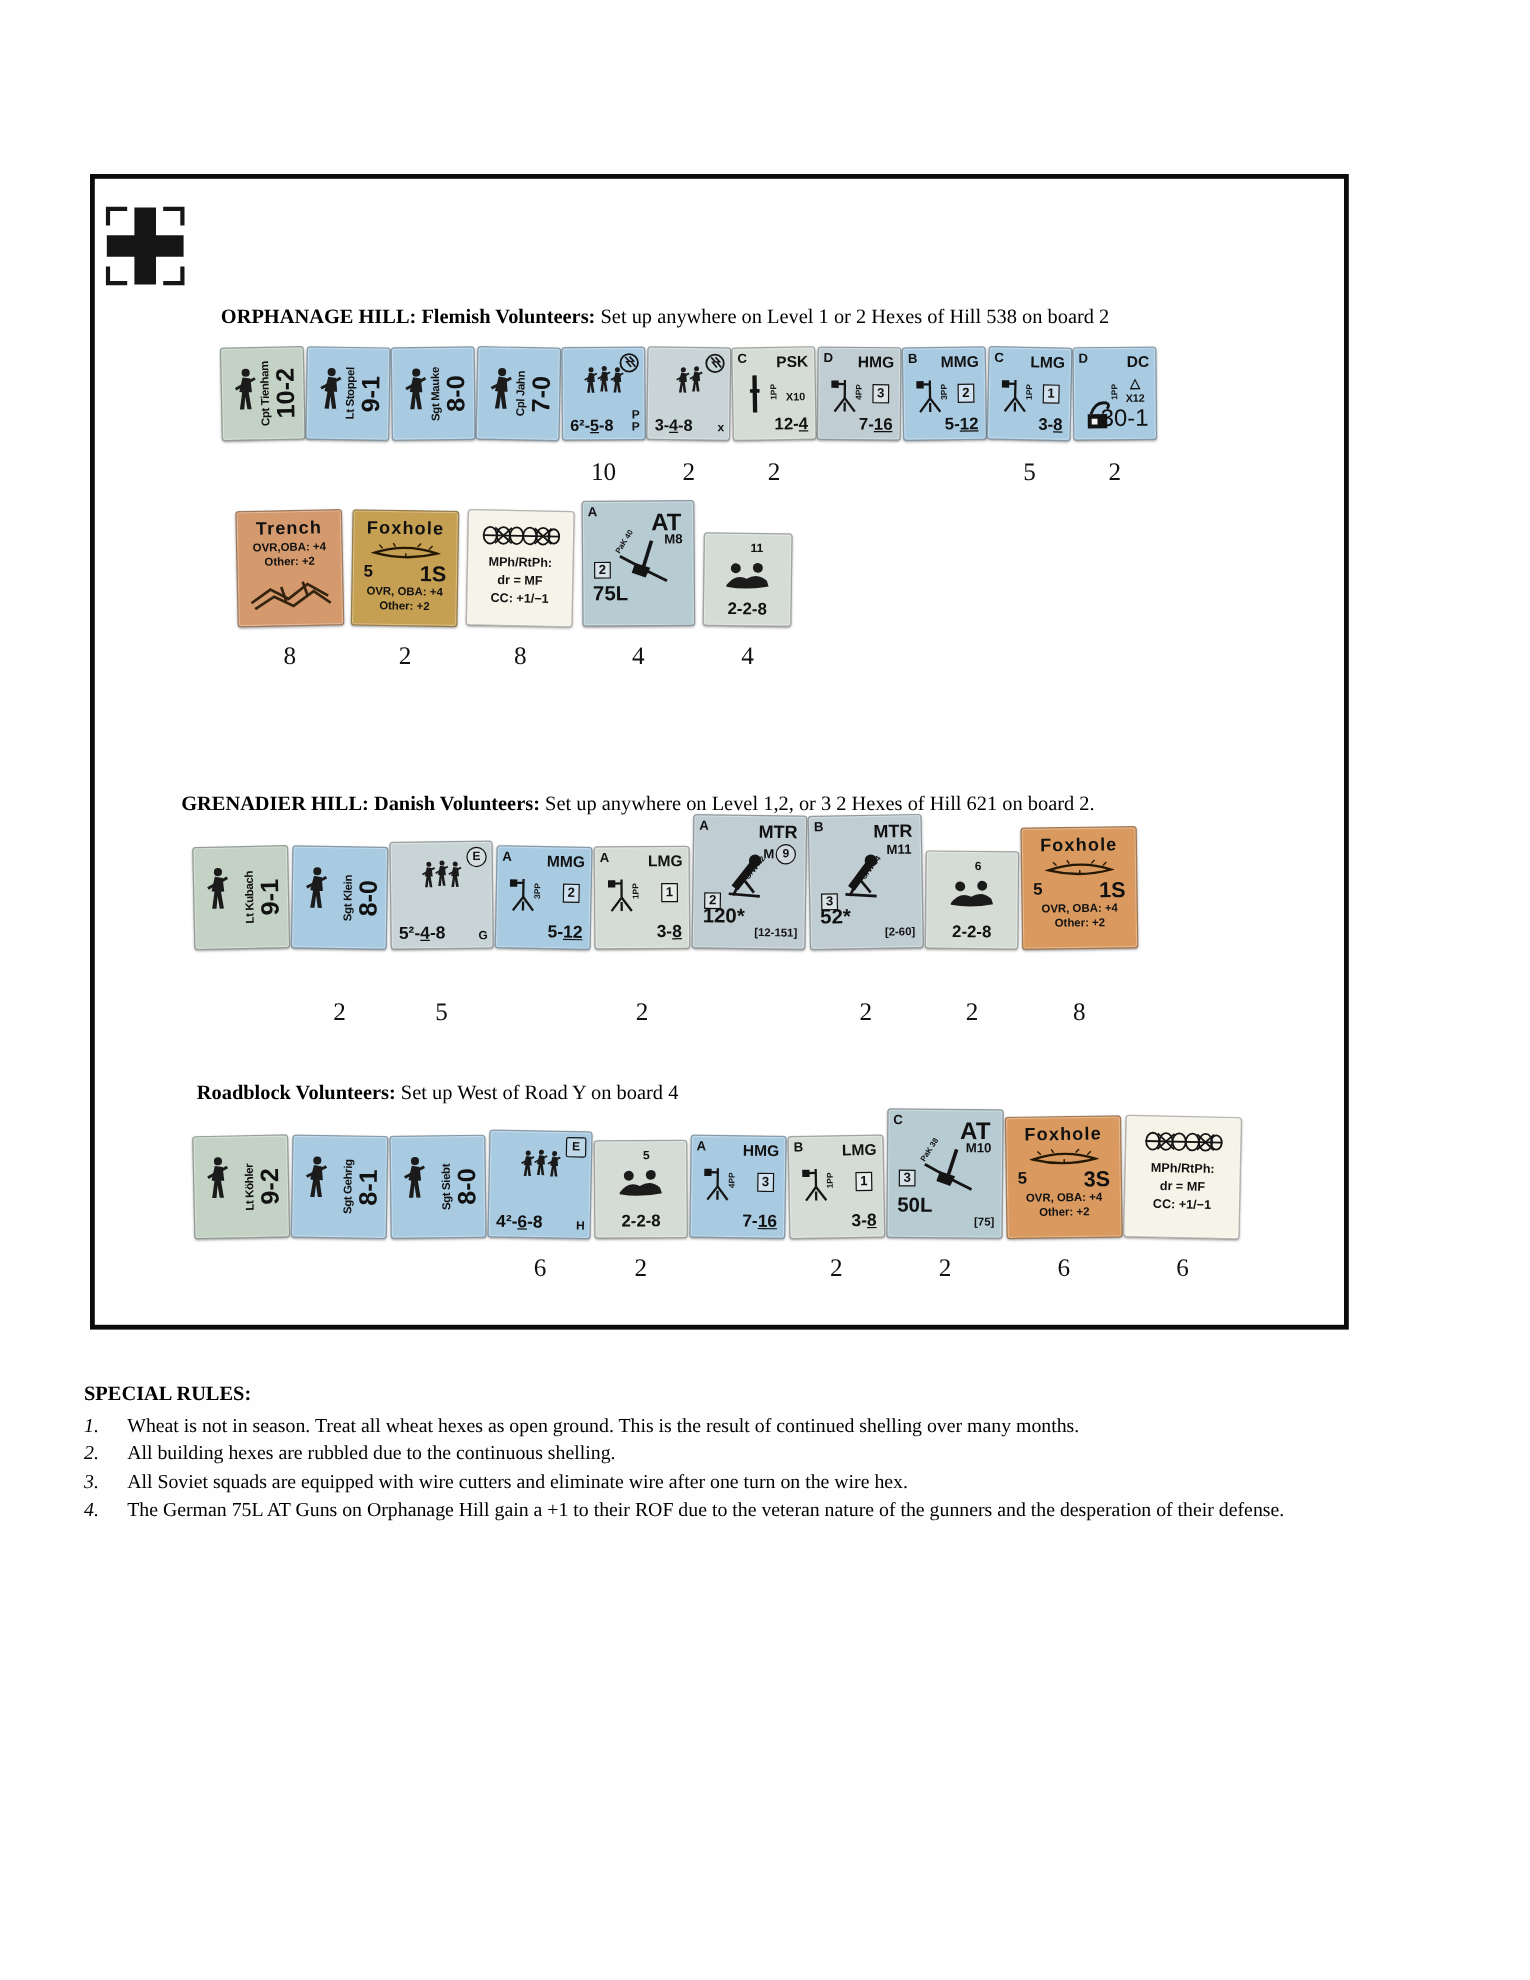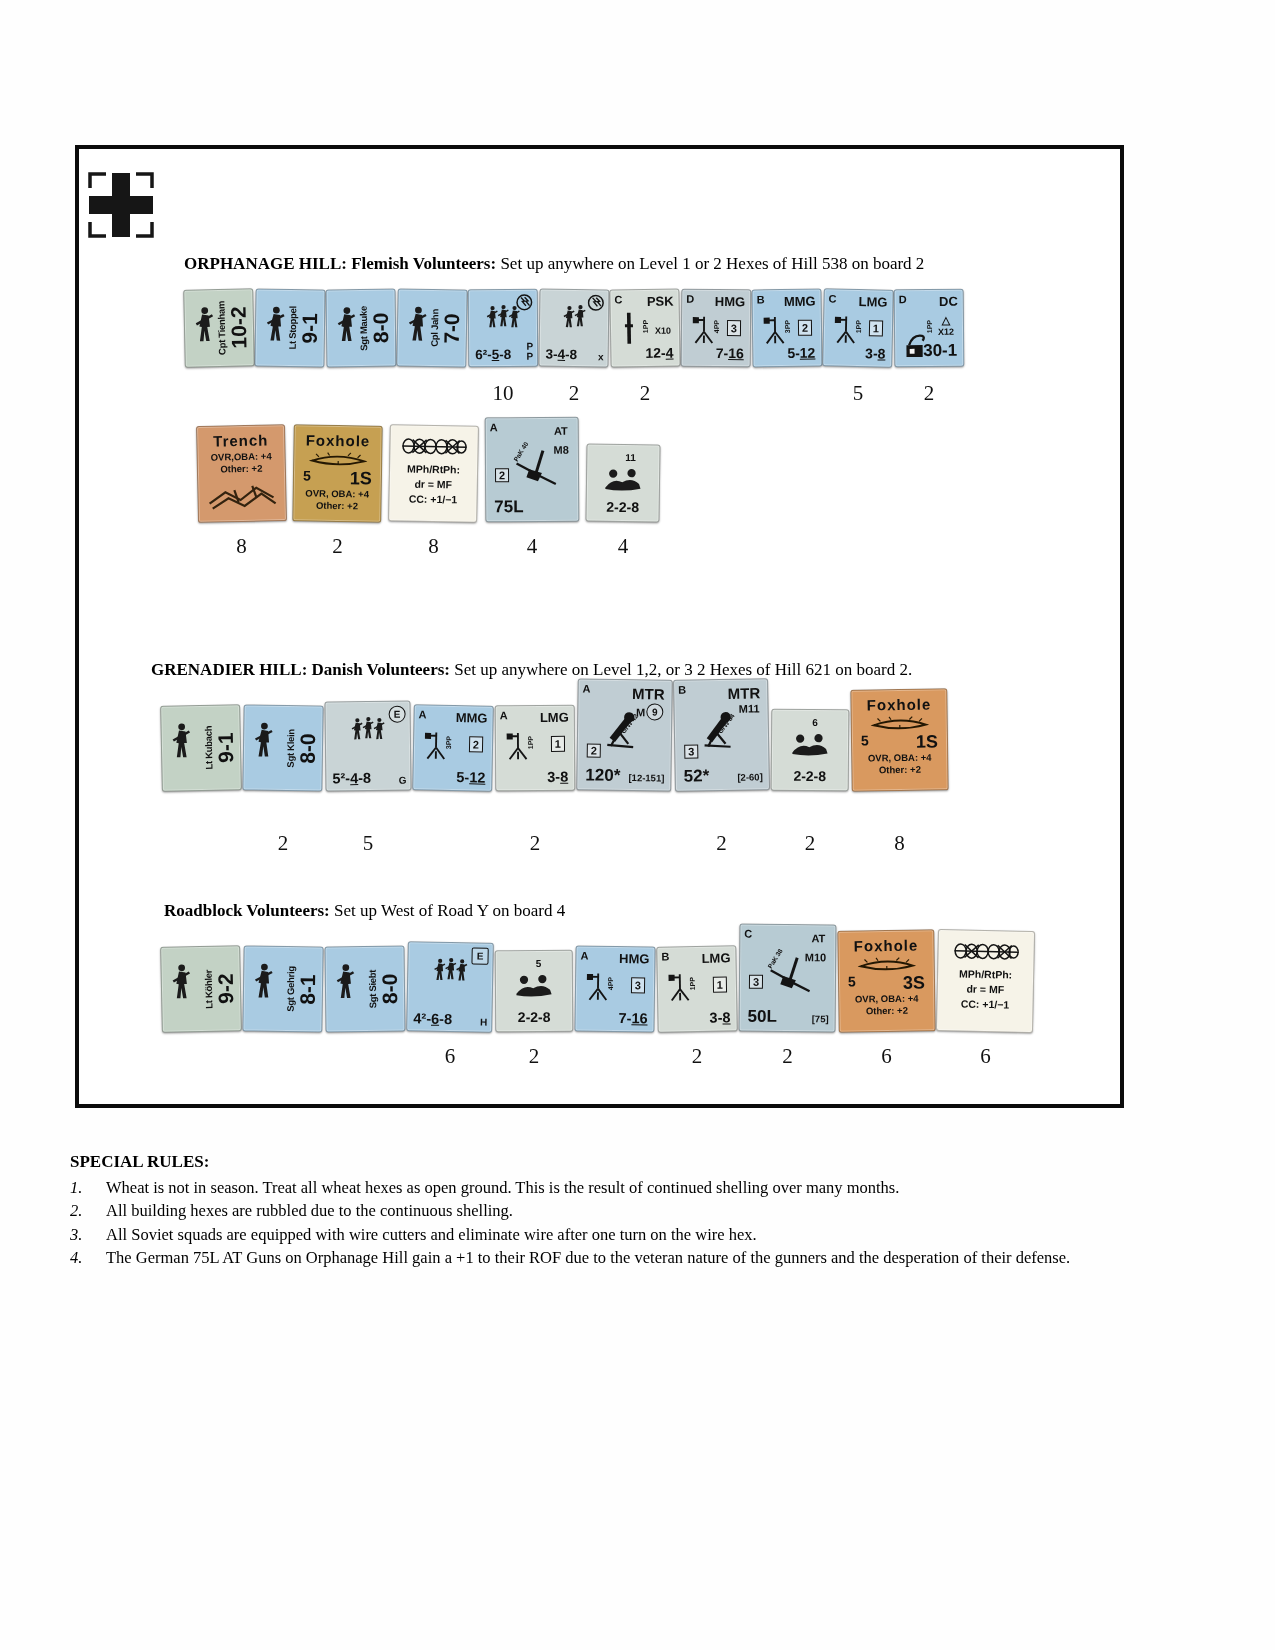--- a/index.html
+++ b/index.html
@@ -55,33 +55,33 @@
   .wicon{position:absolute;left:7px;top:24px;}
   .pp{position:absolute;left:31px;top:30px;writing-mode:vertical-rl;transform:rotate(180deg);font-size:7px;font-weight:bold;}
   .rofbox{position:absolute;right:9px;top:30px;border:1.4px solid #111;font-size:11px;font-weight:bold;
           padding:0 3px;background:rgba(255,255,255,.45);line-height:1.3;}
   .range{position:absolute;right:6px;bottom:5px;font-size:14.5px;font-weight:bold;}
   .sm .range{font-size:14px;}
 
   .mult{position:absolute;right:8px;top:36px;font-size:9px;font-weight:bold;}
   .dcmid{position:absolute;right:9px;top:24px;font-size:9px;font-weight:bold;text-align:center;line-height:1.15;}
   .dctri{font-size:11px;}
-  .value-br{position:absolute;right:6px;bottom:5px;font-size:17px;font-weight:bold;}
+  .value-br{position:absolute;right:6px;bottom:5px;font-size:20px;font-weight:normal;}
 
   .mtrname{position:absolute;top:5px;right:7px;font-size:15px;font-weight:bold;}
   .mtrmodel{position:absolute;top:23px;right:8px;font-size:11px;font-weight:bold;display:flex;align-items:center;gap:1px;}
   .gunlabel{position:absolute;font-size:6.5px;font-weight:bold;white-space:nowrap;}
   .mtr-gl{top:40px;left:40px;transform:rotate(-52deg);}
   .at-gl{top:30px;left:24px;transform:rotate(-58deg);}
   .mtricon{position:absolute;left:22px;top:28px;}
   .mtrrof{position:absolute;left:9px;bottom:32px;border:1.4px solid #111;font-size:11px;font-weight:bold;padding:0 3px;background:rgba(255,255,255,.45);}
-  .cal{position:absolute;left:8px;bottom:4px;font-size:17px;font-weight:bold;}
+  .cal{position:absolute;left:8px;bottom:16px;font-size:17px;font-weight:bold;}
   .brk{position:absolute;right:6px;bottom:7px;font-size:9.5px;font-weight:bold;}
 
-  .atname{position:absolute;top:7px;right:10px;font-size:11px;font-weight:bold;}
+  .atname{position:absolute;top:7px;right:10px;font-size:20px;font-weight:bold;}
   .atmodel{position:absolute;top:26px;right:9px;font-size:11px;font-weight:bold;}
   .aticon{position:absolute;left:26px;top:30px;}
   .atrof{position:absolute;left:9px;top:50px;border:1.4px solid #111;font-size:11px;font-weight:bold;padding:0 3px;background:rgba(255,255,255,.45);}
 
   .crewnum{position:absolute;top:7px;left:50%;transform:translateX(2px);font-size:10px;font-weight:bold;}
   .crewfig{position:absolute;top:22px;left:50%;transform:translateX(-50%);}
   .crewval{position:absolute;bottom:6px;width:100%;text-align:center;font-size:14px;font-weight:bold;}
 
   .fort-title{position:absolute;top:6px;width:100%;text-align:center;font-size:15px;font-weight:bold;letter-spacing:1px;}
   .fort-l1{position:absolute;top:25px;width:100%;text-align:center;font-size:9.5px;font-weight:bold;}

